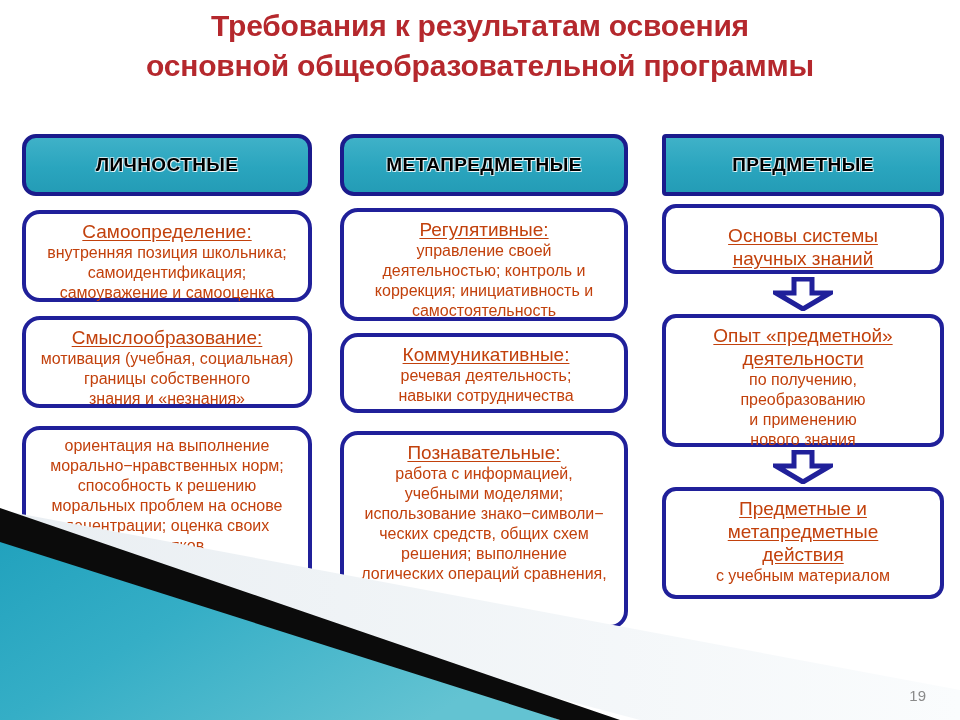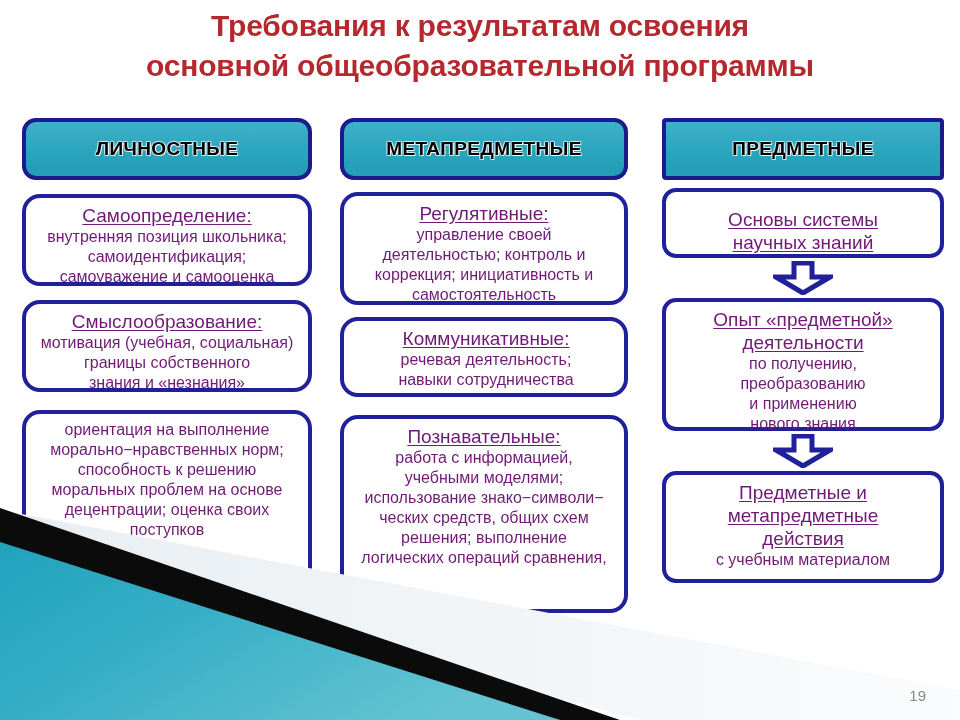--- a/index.html
+++ b/index.html
@@ -40,21 +40,21 @@
     font-size: 30px;
     line-height: 40px;
     letter-spacing: -0.2px;
     z-index: 5;
   }
   #title .tline { display: block; }
 
   
   .col {
     position: absolute;
-    top: 118px;
+    top: 134px;
     z-index: 10;
   }
   #col-0 { left: 22px;  width: 290px; }
   #col-1 { left: 340px; width: 288px; }
   #col-2 { left: 662px; width: 282px; }
 
   
   .hdr {
     height: 62px;
     border: 4px solid #1B1B8C;
@@ -75,21 +75,21 @@
   }
   #col-2 .hdr { border-radius: 4px; }
 
   
   .box {
     position: relative;
     border: 4px solid #20209A;
     border-radius: 18px;
     background: #ffffff;
     text-align: center;
-    color: #701a75;
+    color: #c2410c;
     padding: 6px 4px 8px 4px;
     overflow: visible;
   }
   .box.sharp { border-radius: 14px; }
 
   .box .head {
     display: block;
     font-size: 19px;
     line-height: 23px;
     white-space: nowrap;

